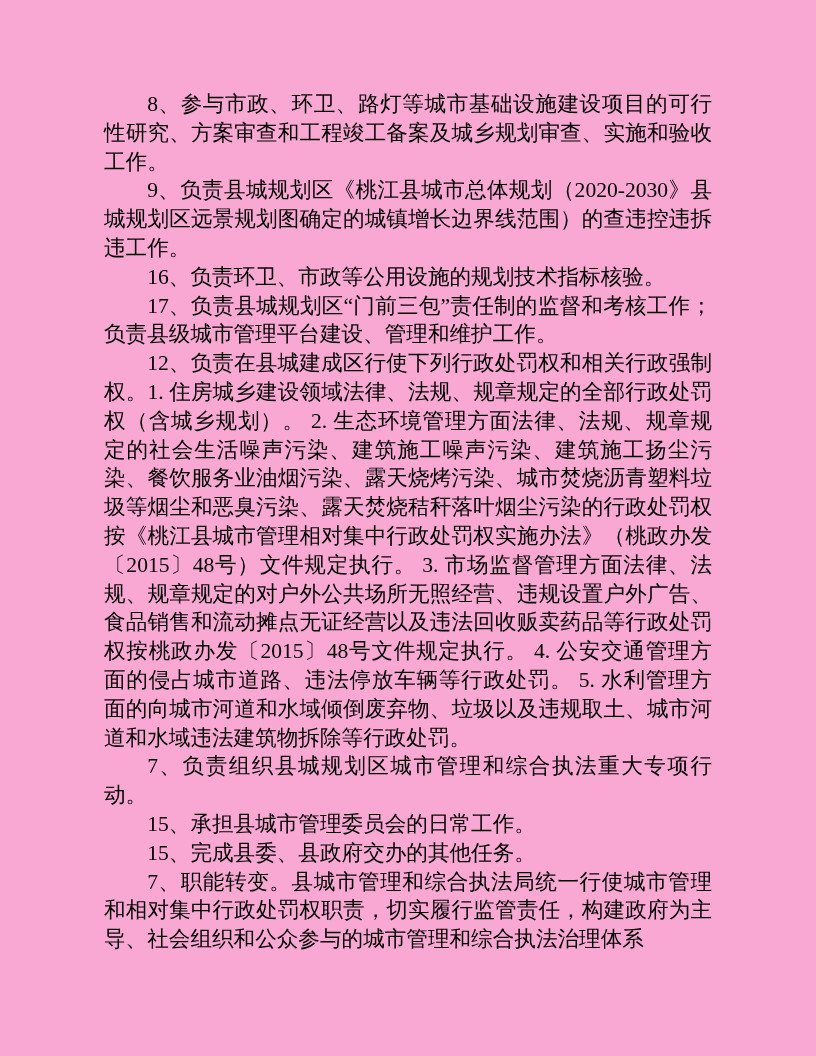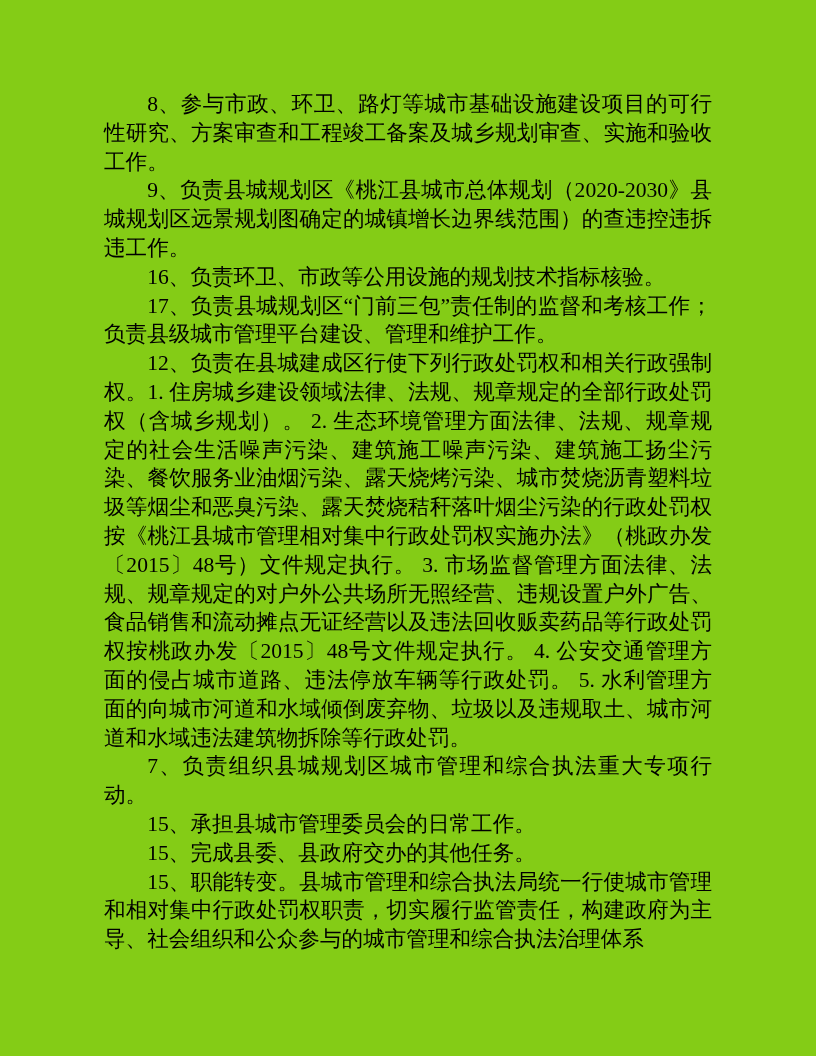--- a/index.html
+++ b/index.html
@@ -4,21 +4,21 @@
 <style>
   html, body {
     margin: 0;
     padding: 0;
     background: #ffffff;
   }
   .page {
     position: relative;
     width: 816px;
     height: 1056px;
-    background: #84cc16;
+    background: #f9a8d4;
     overflow: hidden;
   }
   .doc-body {
     position: absolute;
     left: 104px;
     top: 90px;
     width: 608px;
     color: #000000;
     font-family: "Liberation Serif", "DejaVu Serif", serif;
     font-size: 21.6px;
@@ -38,15 +38,15 @@
 <div class="page">
   <div class="doc-body">
     <p>8、参与市政、环卫、路灯等城市基础设施建设项目的可行性研究、方案审查和工程竣工备案及城乡规划审查、实施和验收工作。</p>
     <p>9、负责县城规划区《桃江县城市总体规划（2020-2030》县城规划区远景规划图确定的城镇增长边界线范围）的查违控违拆违工作。</p>
     <p>16、负责环卫、市政等公用设施的规划技术指标核验。</p>
     <p>17、负责县城规划区“门前三包”责任制的监督和考核工作；负责县级城市管理平台建设、管理和维护工作。</p>
     <p>12、负责在县城建成区行使下列行政处罚权和相关行政强制权。1. 住房城乡建设领域法律、法规、规章规定的全部行政处罚权（含城乡规划）。 2. 生态环境管理方面法律、法规、规章规定的社会生活噪声污染、建筑施工噪声污染、建筑施工扬尘污染、餐饮服务业油烟污染、露天烧烤污染、城市焚烧沥青塑料垃圾等烟尘和恶臭污染、露天焚烧秸秆落叶烟尘污染的行政处罚权按《桃江县城市管理相对集中行政处罚权实施办法》（桃政办发〔2015〕48号）文件规定执行。 3. 市场监督管理方面法律、法规、规章规定的对户外公共场所无照经营、违规设置户外广告、食品销售和流动摊点无证经营以及违法回收贩卖药品等行政处罚权按桃政办发〔2015〕48号文件规定执行。 4. 公安交通管理方面的侵占城市道路、违法停放车辆等行政处罚。 5. 水利管理方面的向城市河道和水域倾倒废弃物、垃圾以及违规取土、城市河道和水域违法建筑物拆除等行政处罚。</p>
     <p>7、负责组织县城规划区城市管理和综合执法重大专项行动。</p>
     <p>15、承担县城市管理委员会的日常工作。</p>
     <p>15、完成县委、县政府交办的其他任务。</p>
-    <p>15、职能转变。县城市管理和综合执法局统一行使城市管理和相对集中行政处罚权职责，切实履行监管责任，构建政府为主导、社会组织和公众参与的城市管理和综合执法治理体系</p>
+    <p>7、职能转变。县城市管理和综合执法局统一行使城市管理和相对集中行政处罚权职责，切实履行监管责任，构建政府为主导、社会组织和公众参与的城市管理和综合执法治理体系</p>
   </div>
 </div>
 
 </body></html>

